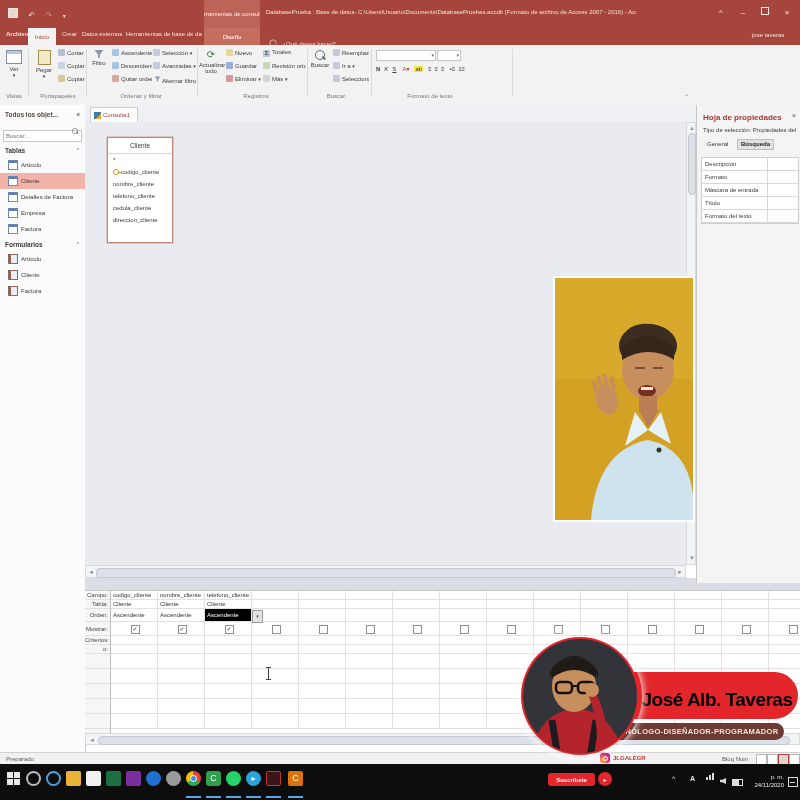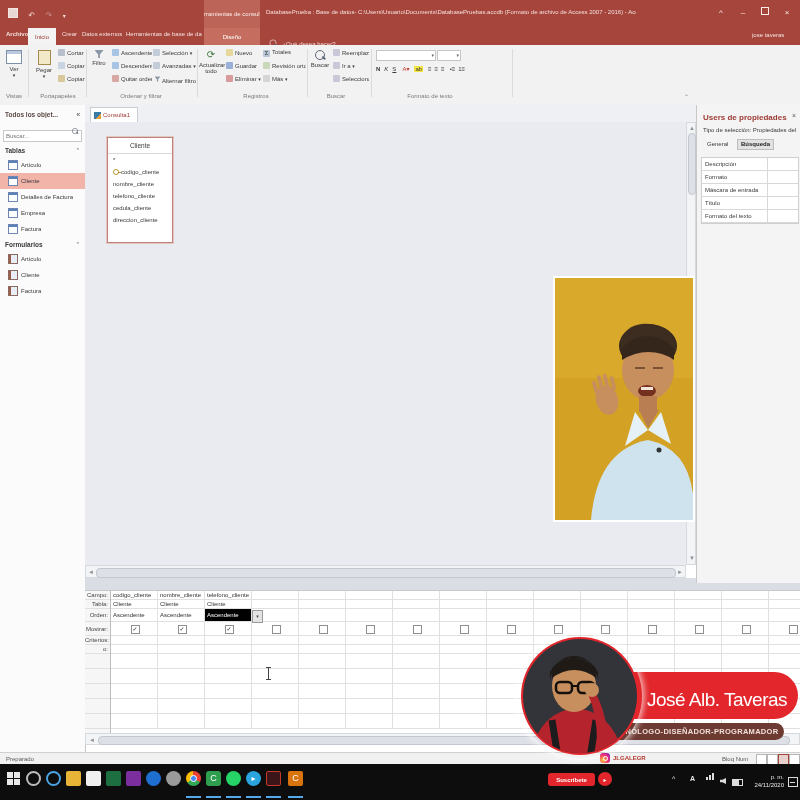--- a/index.html
+++ b/index.html
@@ -73,21 +73,21 @@
   .viewbtn{position:absolute;top:1px;width:9px;height:9px;border:1px solid #b5b5b5;background:#fff;}
   
   #taskbar{left:0;top:764px;width:800px;height:36px;background:#0d0d0e;}
   .tbic{position:absolute;top:7px;width:15px;height:15px;}
   .tbline{position:absolute;top:32px;width:15px;height:2px;background:#57a8e8;}
   .trayic{position:absolute;top:11px;color:#e8e8e8;font-size:7px;}
   
   #webcam{left:553px;top:276px;width:142px;height:246px;background:#d3a124;border:2px solid #fff;box-sizing:border-box;z-index:5;}
   #namebanner{left:596px;top:672px;width:202px;height:47px;background:#e2262b;border-radius:24px;z-index:5;
               display:flex;align-items:center;justify-content:center;padding-left:40px;box-sizing:border-box;}
-  #namebanner span{color:#ffffff;font-size:19px;font-weight:normal;letter-spacing:-0.5px;white-space:nowrap;margin-top:8px;}
+  #namebanner span{color:#000000;font-size:19px;font-weight:bold;letter-spacing:-0.5px;white-space:nowrap;margin-top:8px;}
   #rolebanner{left:604px;top:723px;width:180px;height:17px;background:#6e3b33;border-radius:9px;z-index:5;
               display:flex;align-items:center;justify-content:center;}
   #rolebanner span{color:#f1e0d8;font-size:7.5px;font-weight:bold;letter-spacing:0.3px;white-space:nowrap;}
   #avatar{left:518px;top:634px;width:124px;height:124px;border-radius:50%;z-index:6;
           box-shadow:0 0 6px 2px rgba(255,255,255,0.75);}
   #instarow{left:600px;top:753px;z-index:7;display:flex;align-items:center;gap:3px;}
   .ig-ic{width:10px;height:10px;border-radius:3px;background:radial-gradient(circle at 30% 70%,#f9ce34,#ee2a7b 55%,#6228d7);position:relative;}
   .ig-ic::after{content:"";position:absolute;left:2.5px;top:2.5px;width:5px;height:5px;border:1px solid #fff;border-radius:50%;box-sizing:border-box;}
   #subscribe{left:548px;top:773px;width:47px;height:13px;background:#e2262b;border-radius:3px;z-index:7;
              color:#fff;font-size:6px;display:flex;align-items:center;justify-content:center;font-weight:bold;}
@@ -545,21 +545,21 @@
     <div class="qdrop">▾</div>
     <div class="ibeam"></div>
   </div>
 
   <div class="abs scrollh" style="left:85px;top:733px;width:715px;height:12px;">
     <span class="sarrow" style="left:3px;top:2px;">◄</span>
     <div class="thumb" style="left:12px;top:2px;width:690px;height:7px;"></div>
   </div>
 
   <div class="abs" id="props">
-    <div class="abs" style="left:6px;top:8px;color:#9d3a33;font-size:8px;font-weight:bold;">Users de propiedades</div>
+    <div class="abs" style="left:6px;top:8px;color:#9d3a33;font-size:8px;font-weight:bold;">Hoja de propiedades</div>
     <div class="abs" style="right:4px;top:7px;color:#555;font-size:7px;">×</div>
     <div class="abs f6 nowrap" style="left:6px;top:22px;width:95px;color:#3b3a39;">Tipo de selección: Propiedades del campo</div>
     <div class="abs f6" style="left:10px;top:36px;color:#3b3a39;">General</div>
     <div class="abs f6" style="left:40px;top:34px;padding:1px 3px;background:#e2e2e2;border:1px solid #bdbdbd;font-weight:bold;color:#222;">Búsqueda</div>
     <div class="abs" style="left:4px;top:52px;width:96px;border:1px solid #cfcfcf;">
       <div class="prow">
           <div class="pl">Descripción</div>
           <div class="pv"></div>
         </div>
       <div class="prow">

